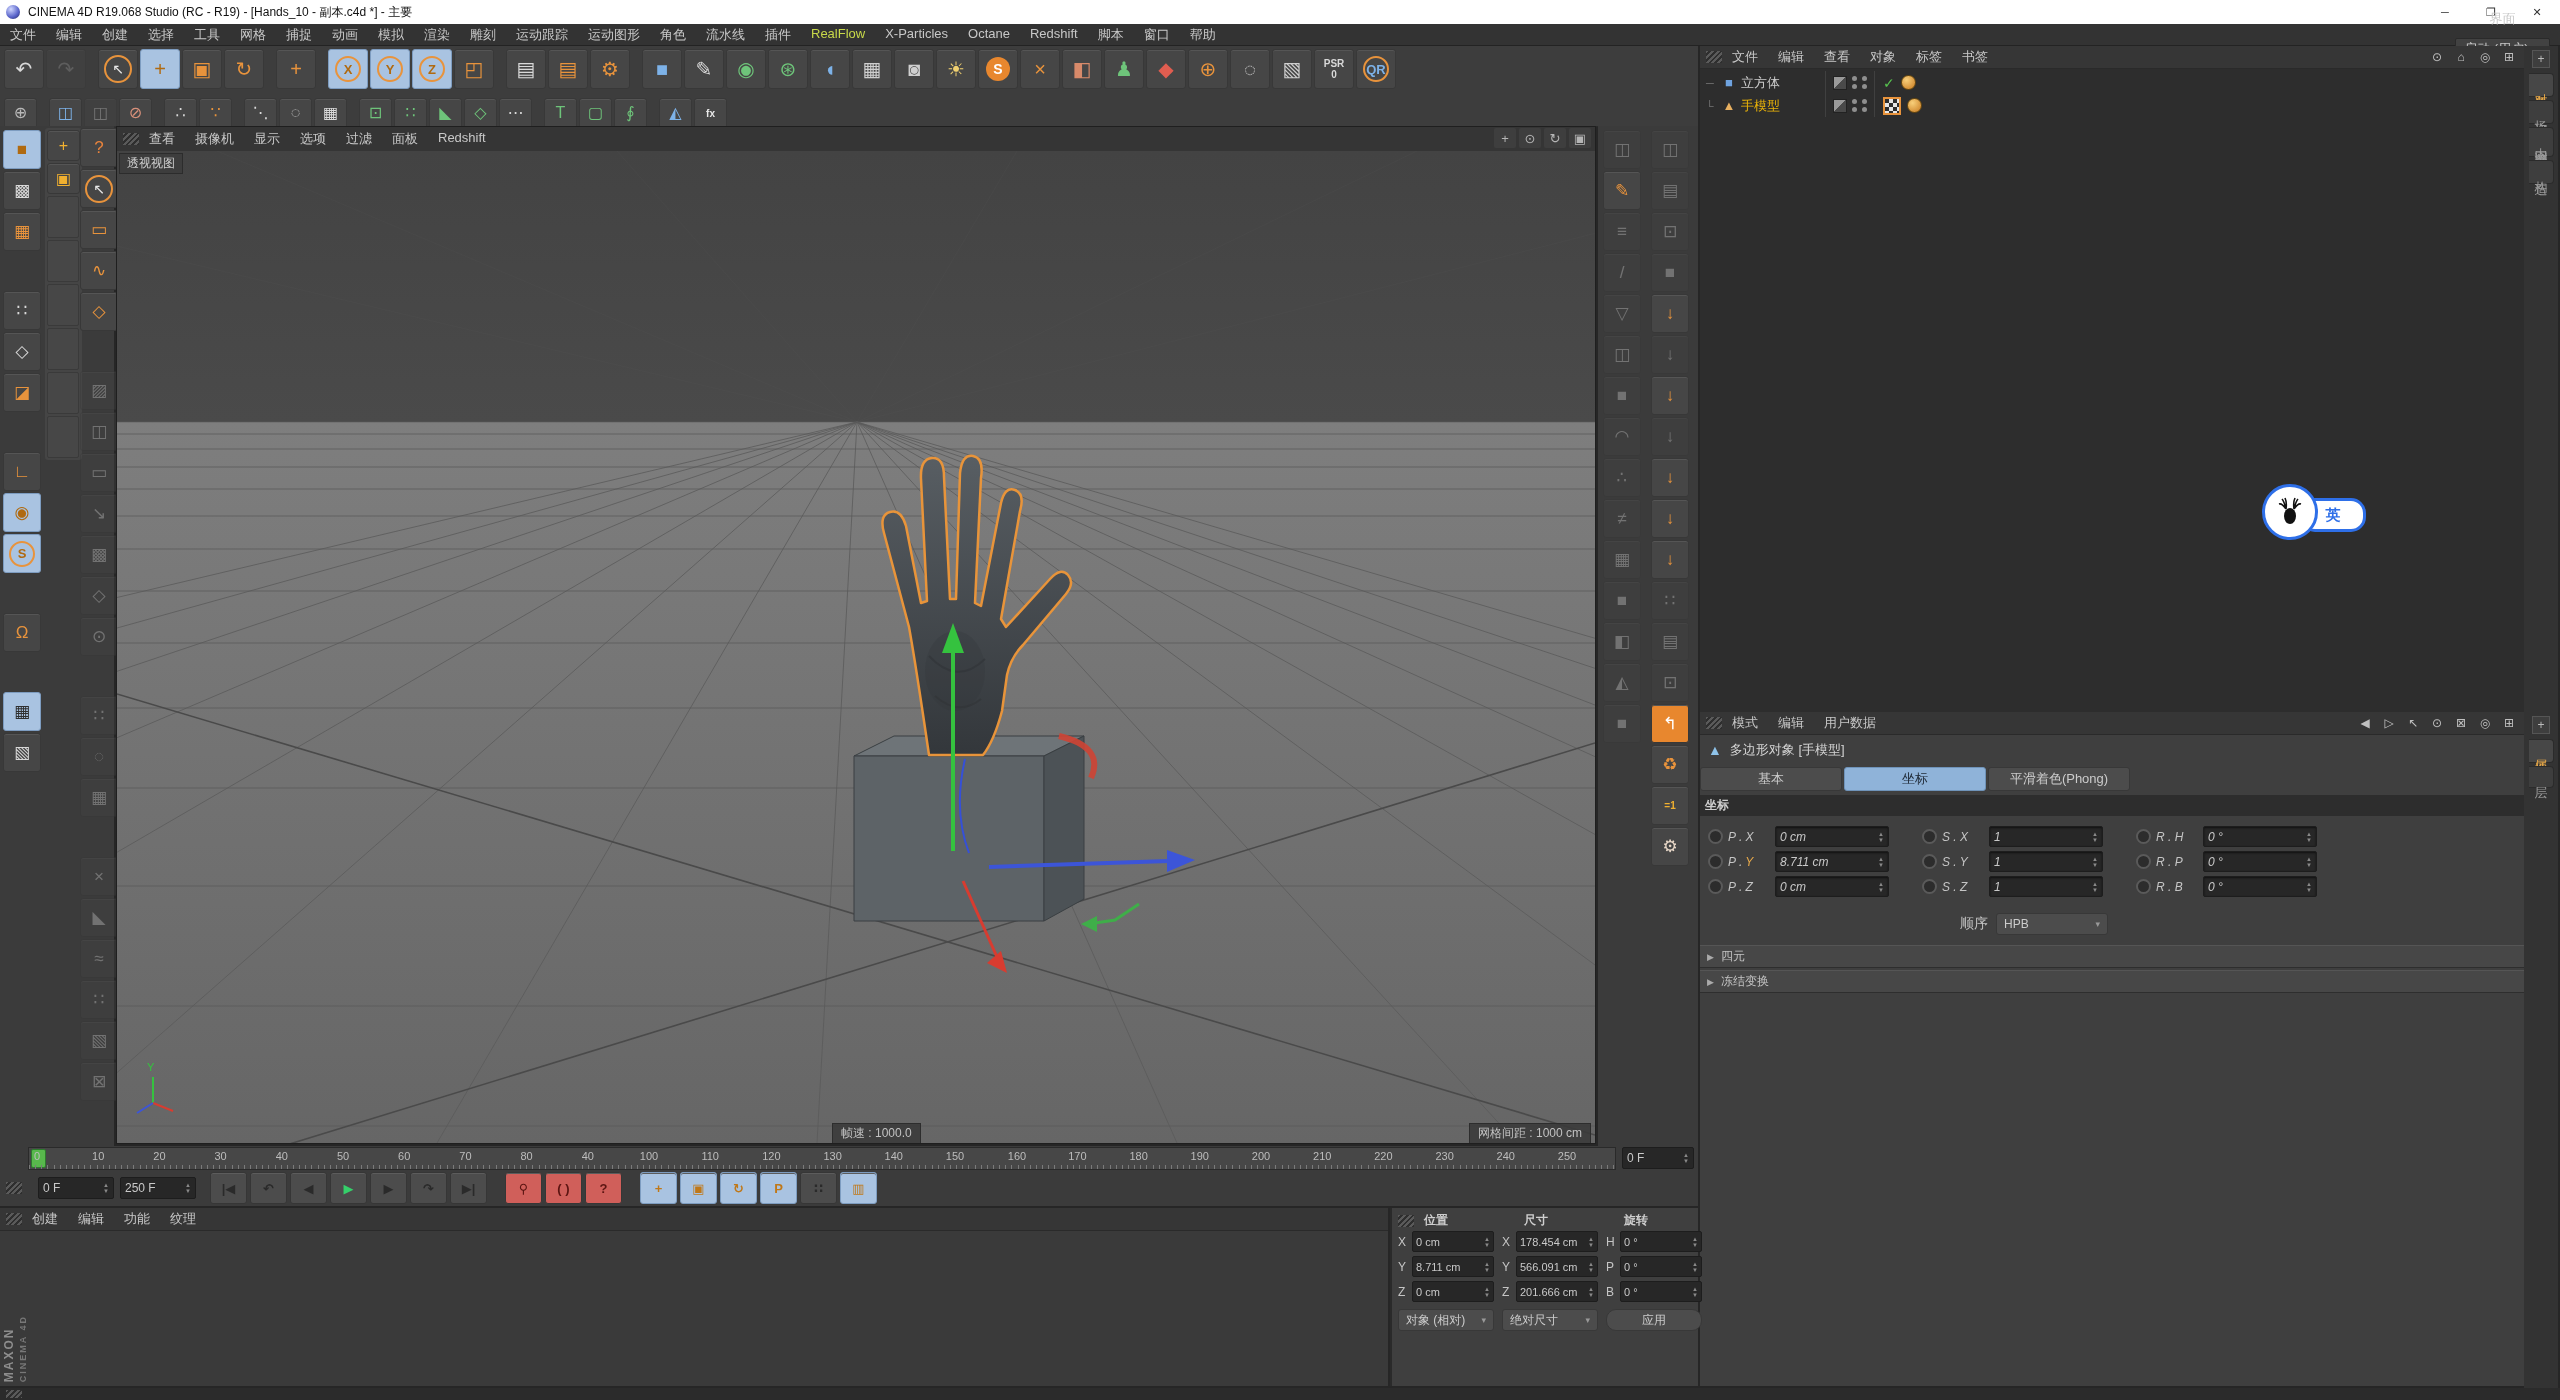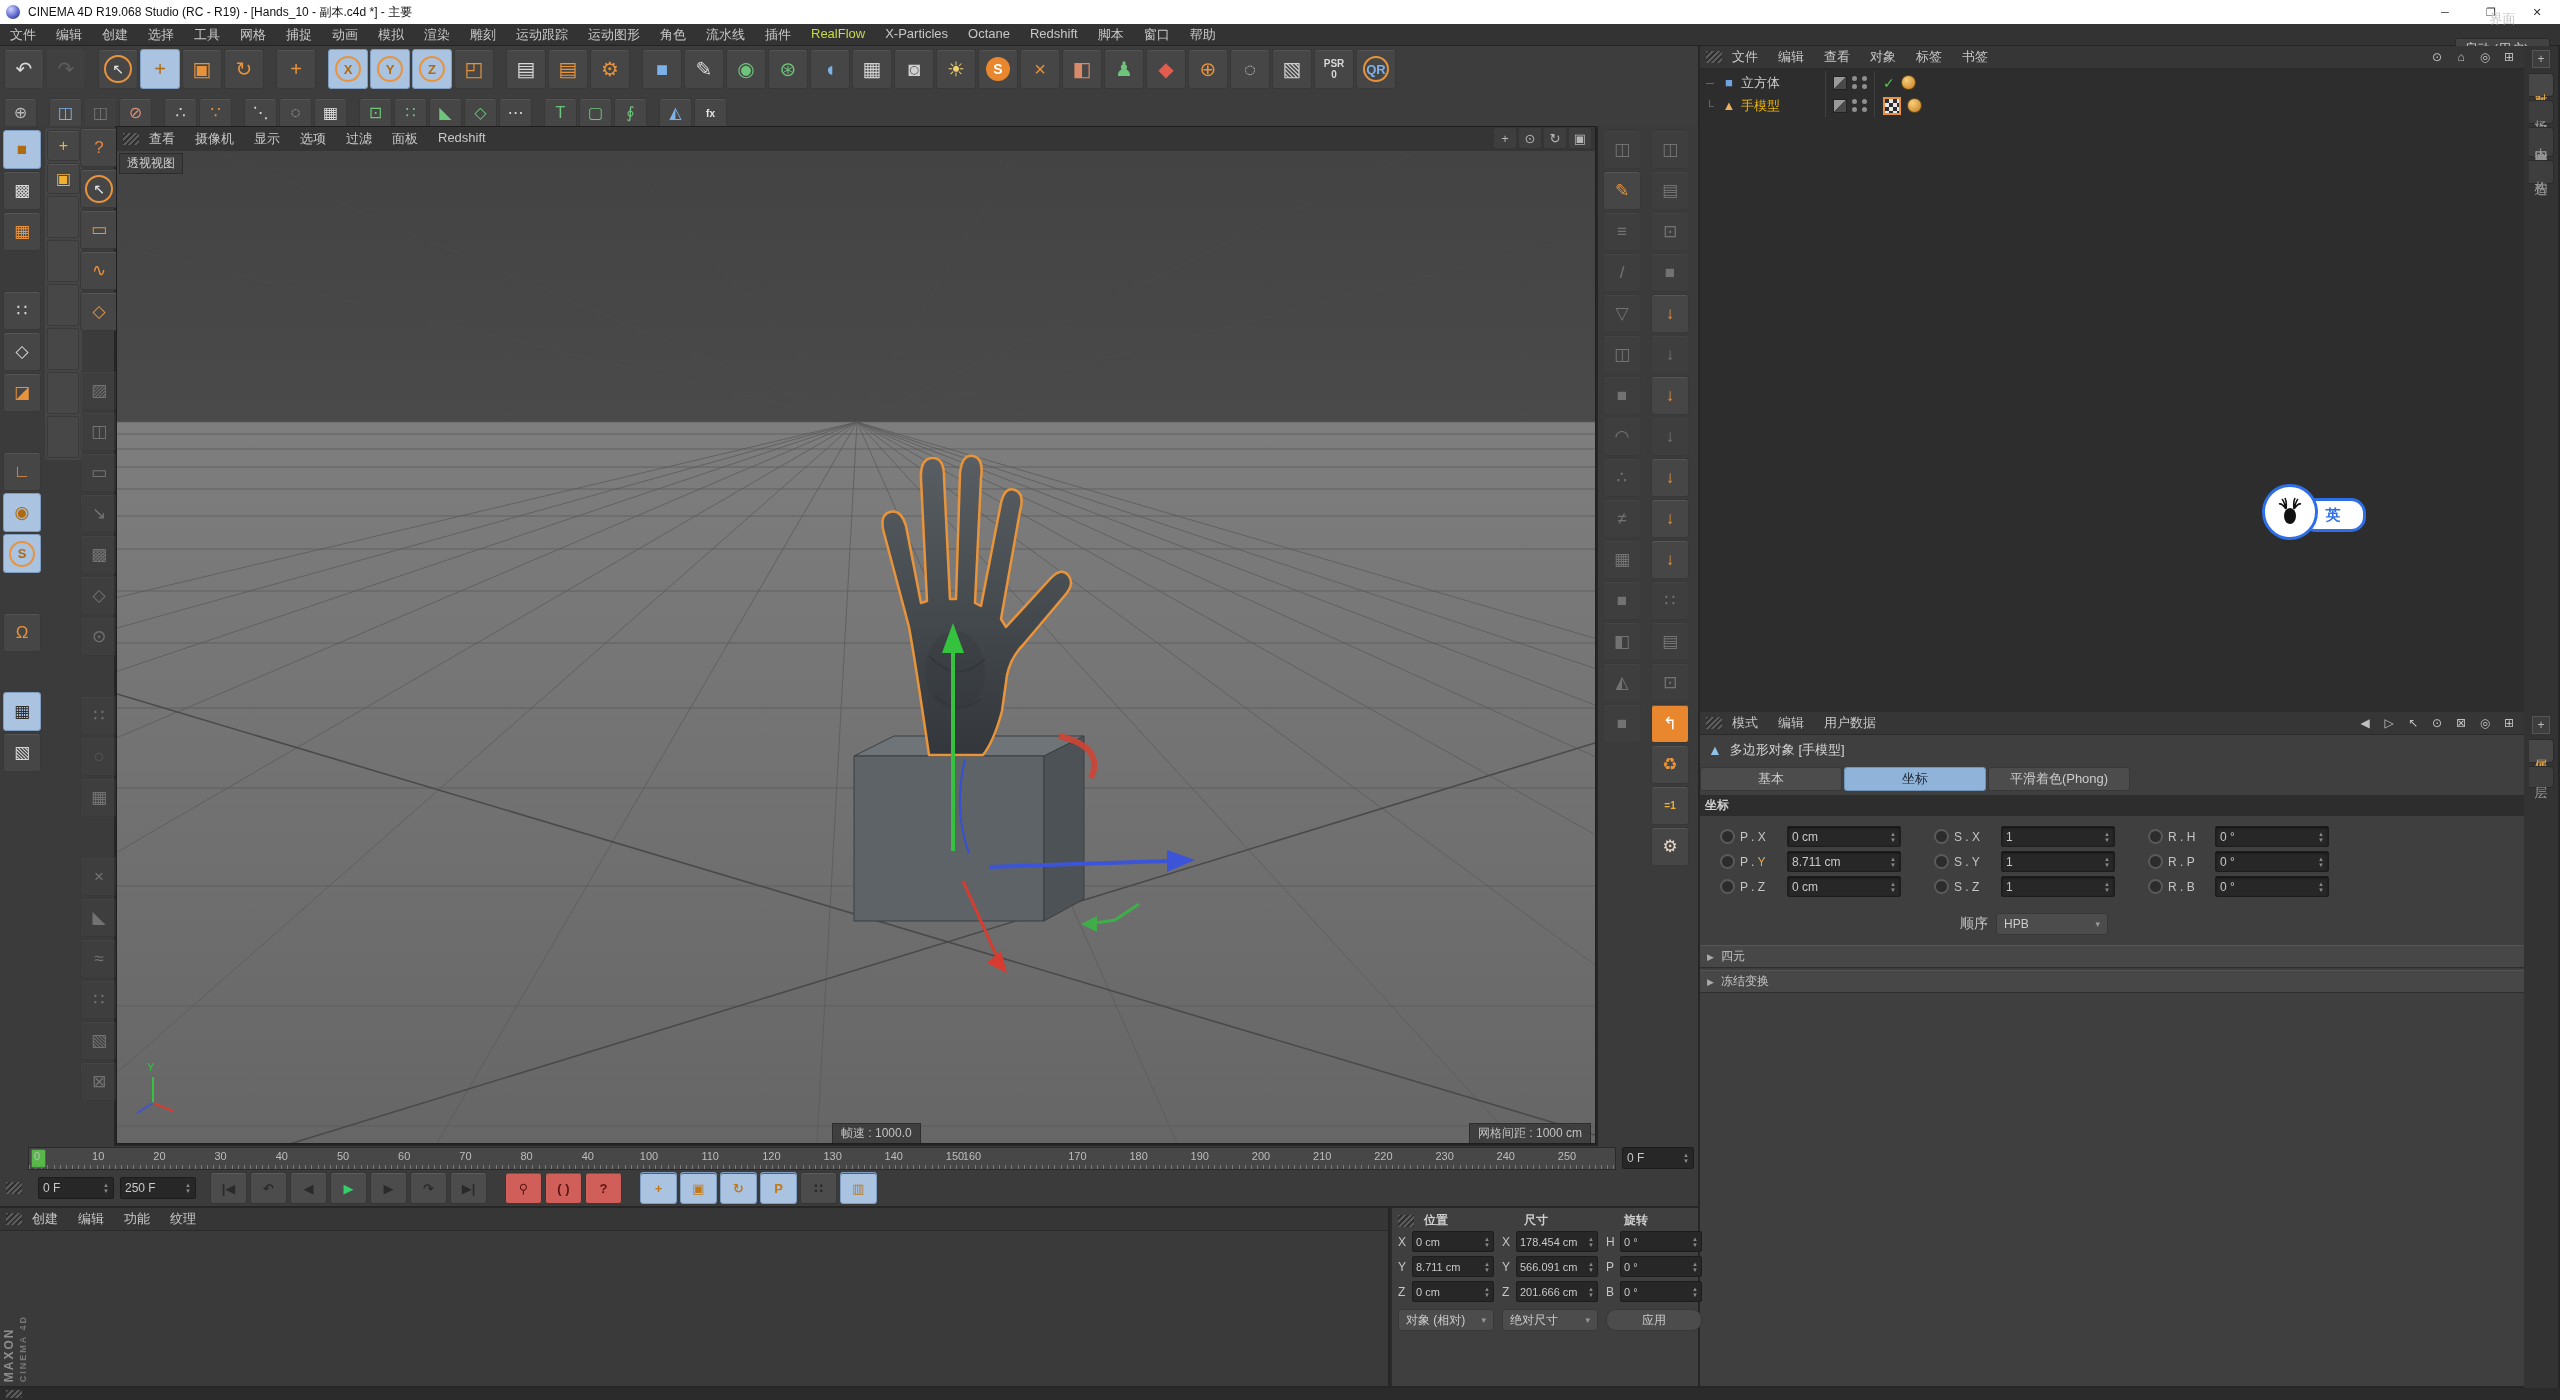--- a/index.html
+++ b/index.html
@@ -69,21 +69,21 @@
   .vstrip{position:absolute;width:34px;background:#333;display:flex;flex-direction:column;align-items:center;padding-top:2px;gap:3px;}
   .vtab{writing-mode:vertical-rl;padding:9px 3px;background:#3e3e3e;border:1px solid #2b2b2b;border-left:none;color:#9a9a9a;border-radius:0 4px 4px 0;font-size:13px;letter-spacing:2px;}
   .vtab.active{color:#e8a94a;background:#474747;}
   .vplus{width:16px;height:16px;border:1px solid #555;color:#bbb;display:flex;align-items:center;justify-content:center;font-size:12px;background:#3e3e3e;margin:2px 0;}
   #am-panel{left:1700px;top:712px;width:824px;height:674px;background:#3f3f3f;}
   #am-objrow{display:flex;align-items:center;gap:8px;height:26px;padding:2px 8px;color:#d5d5d5;}
   #am-tabs{display:flex;gap:2px;padding:2px 0 4px 0;}
   .amtab{min-width:120px;height:22px;display:flex;align-items:center;justify-content:center;background:#4c4c4c;border:1px solid #383838;border-radius:3px;color:#ccc;padding:0 10px;}
   .amtab.active{background:#8fb3d9;color:#1d2733;border-color:#6f93b9;}
   .amsection{height:21px;background:#2d2d2d;color:#cfcfcf;display:flex;align-items:center;padding-left:5px;font-weight:bold;font-size:12px;}
-  #am-fields{padding:6px 20px;}
+  #am-fields{padding:6px 8px;font-style:italic;}
   .am-row{display:flex;margin:4px 0;}
   .agroup{display:flex;align-items:center;gap:5px;width:214px;}
   .radio{width:11px;height:11px;border-radius:50%;border:2px solid #5a5a5a;background:#2c2c2c;flex:0 0 auto;}
   .albl{width:42px;color:#c5c5c5;font-size:12px;white-space:nowrap;}
   .albl .hl{color:#e8a94a;}
   .afld{width:104px;height:19px;background:#272727;border:1px solid #1d1d1d;box-shadow:inset 0 1px 2px #111;display:flex;align-items:center;color:#c9c9c9;font-size:12px;padding:0 4px;justify-content:space-between;border-radius:2px;}
   .stp{display:flex;flex-direction:column;font-size:6px;color:#8a8a8a;line-height:1;}
   .orderrow{display:flex;align-items:center;gap:8px;margin:6px 0 10px 260px;}
   .dropd{height:20px;background:#4c4c4c;border:1px solid #383838;border-radius:3px;display:flex;align-items:center;justify-content:space-between;color:#ccc;font-size:12px;padding:0 7px;gap:10px;}
   .csec{display:flex;gap:7px;align-items:center;background:#474747;border-top:1px solid #555;border-bottom:1px solid #2e2e2e;height:21px;padding-left:7px;color:#c3c3c3;margin-top:2px;font-size:12px;}
@@ -913,21 +913,21 @@
             <div class="tick" style="left: 375.2px;">60</div>
             <div class="tick" style="left: 436.4px;">70</div>
             <div class="tick" style="left: 497.6px;">80</div>
             <div class="tick" style="left: 558.8px;">40</div>
             <div class="tick" style="left: 620px;">100</div>
             <div class="tick" style="left: 681.2px;">110</div>
             <div class="tick" style="left: 742.4px;">120</div>
             <div class="tick" style="left: 803.6px;">130</div>
             <div class="tick" style="left: 864.8px;">140</div>
             <div class="tick" style="left: 926px;">150</div>
-            <div class="tick" style="left: 943px;">160</div>
+            <div class="tick" style="left: 988px;">160</div>
             <div class="tick" style="left: 1048.4px;">170</div>
             <div class="tick" style="left: 1109.6px;">180</div>
             <div class="tick" style="left: 1170.8px;">190</div>
             <div class="tick" style="left: 1232px;">200</div>
             <div class="tick" style="left: 1293.2px;">210</div>
             <div class="tick" style="left: 1354.4px;">220</div>
             <div class="tick" style="left: 1415.6px;">230</div>
             <div class="tick" style="left: 1476.8px;">240</div>
             <div class="tick" style="left: 1538px;">250</div>
           </div>

